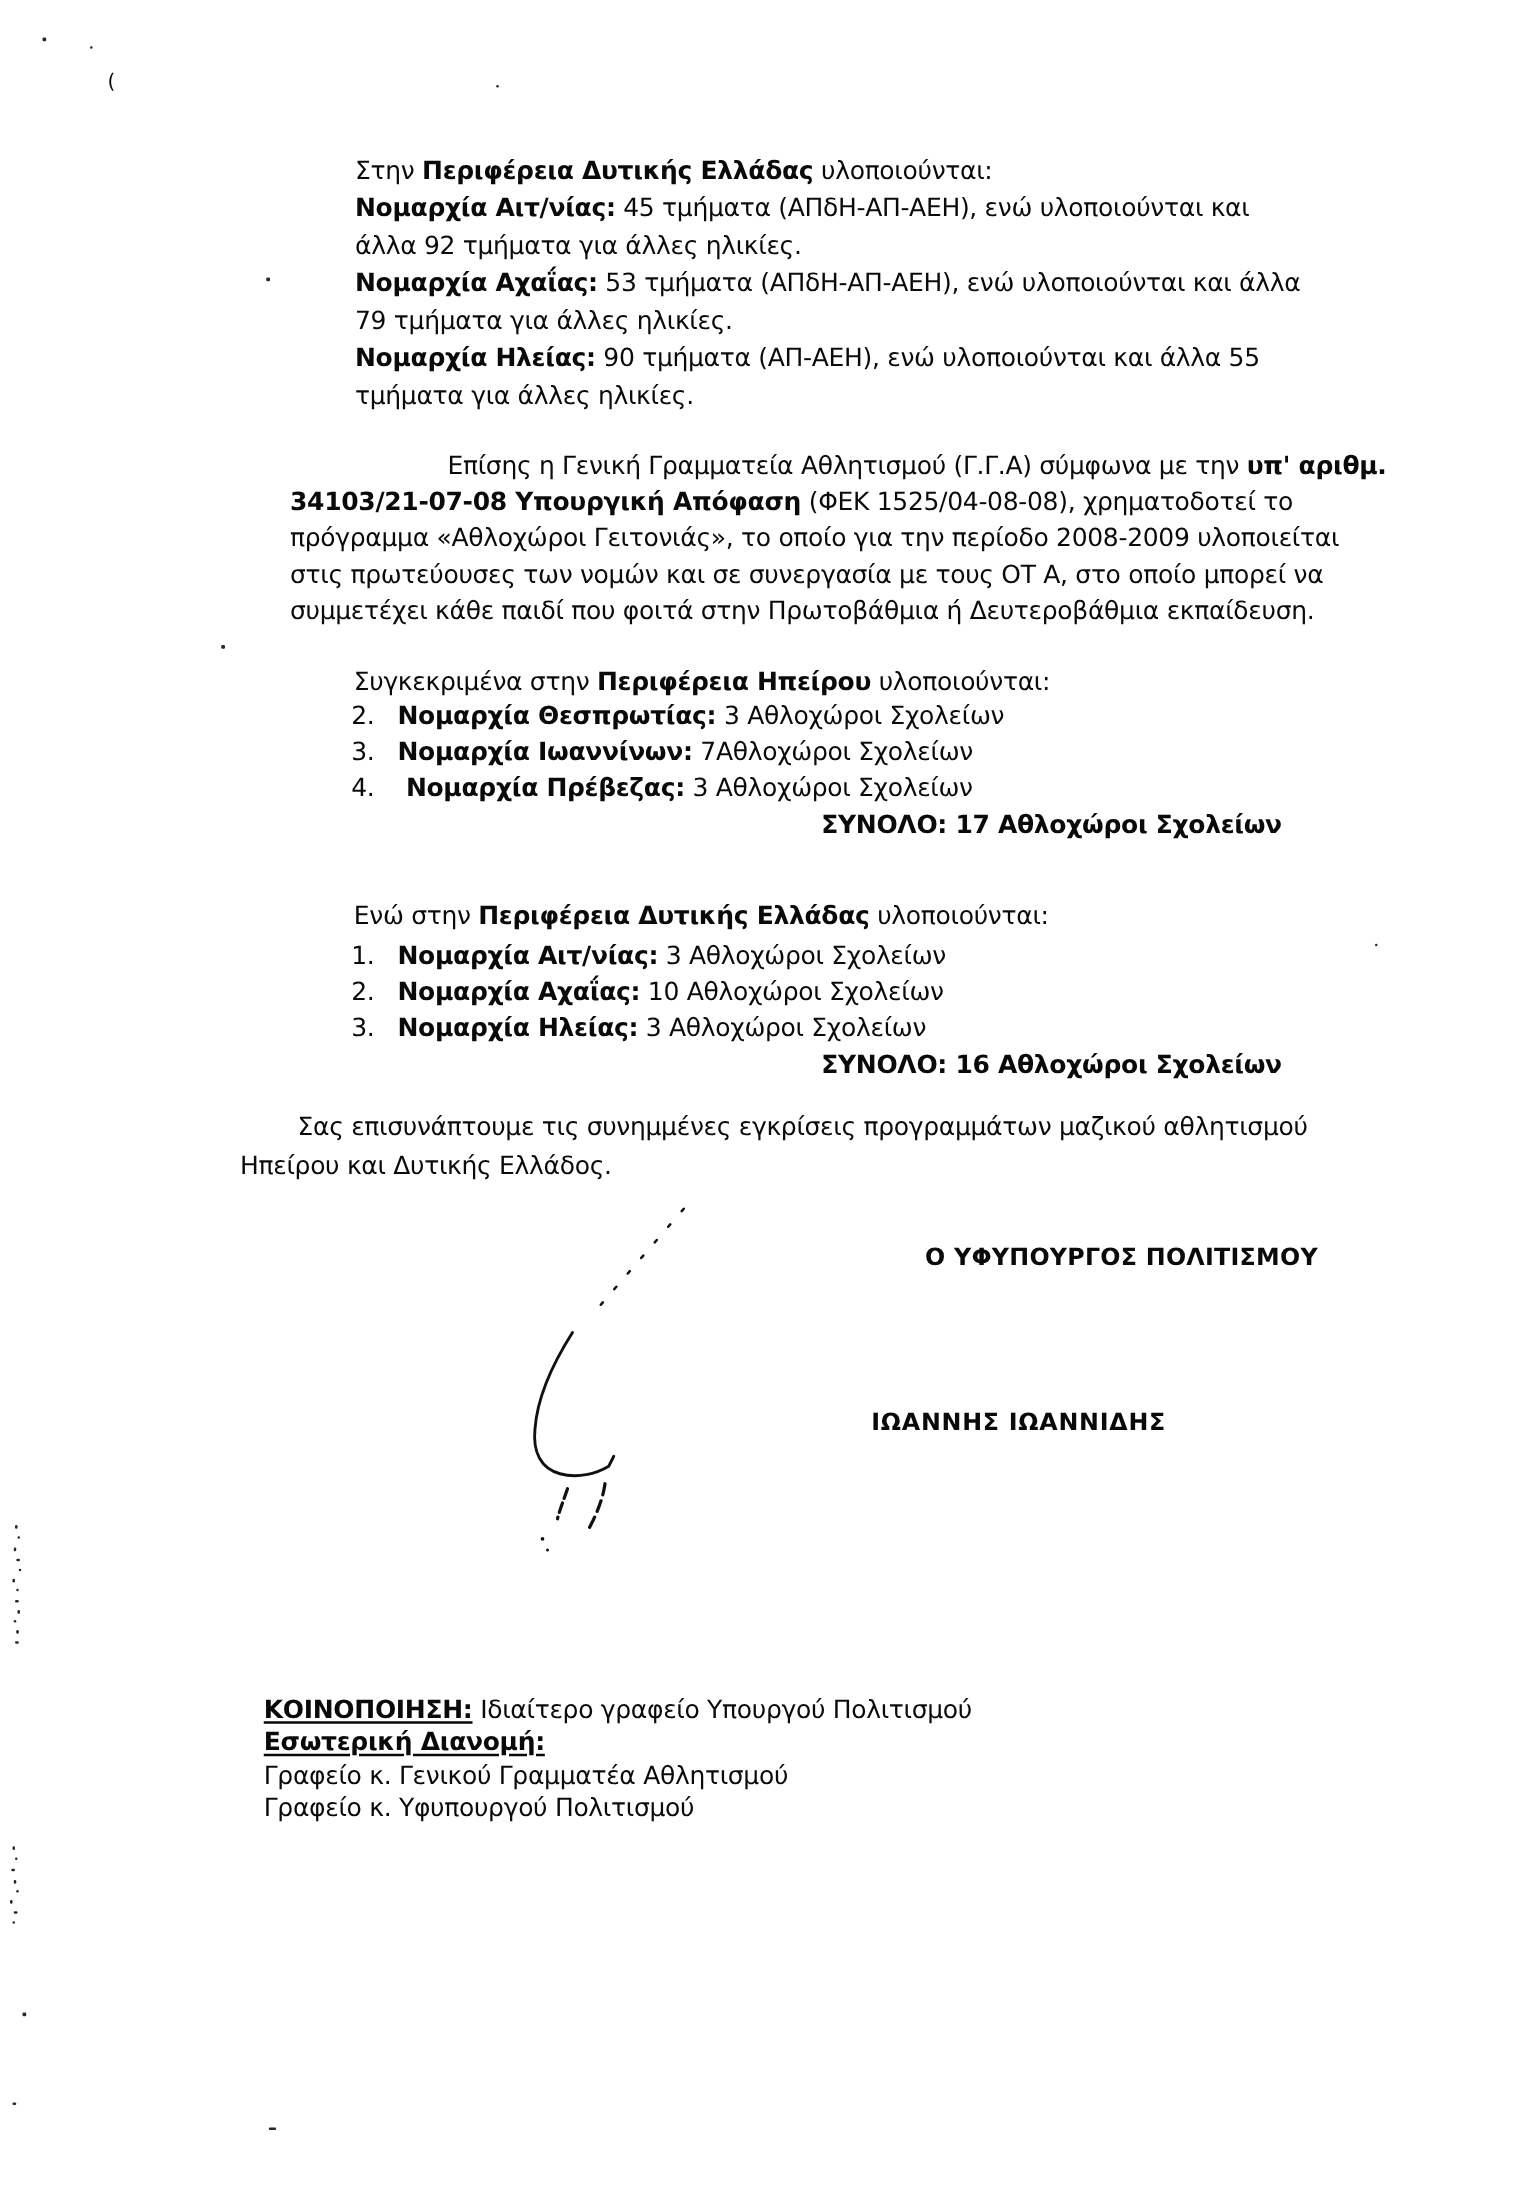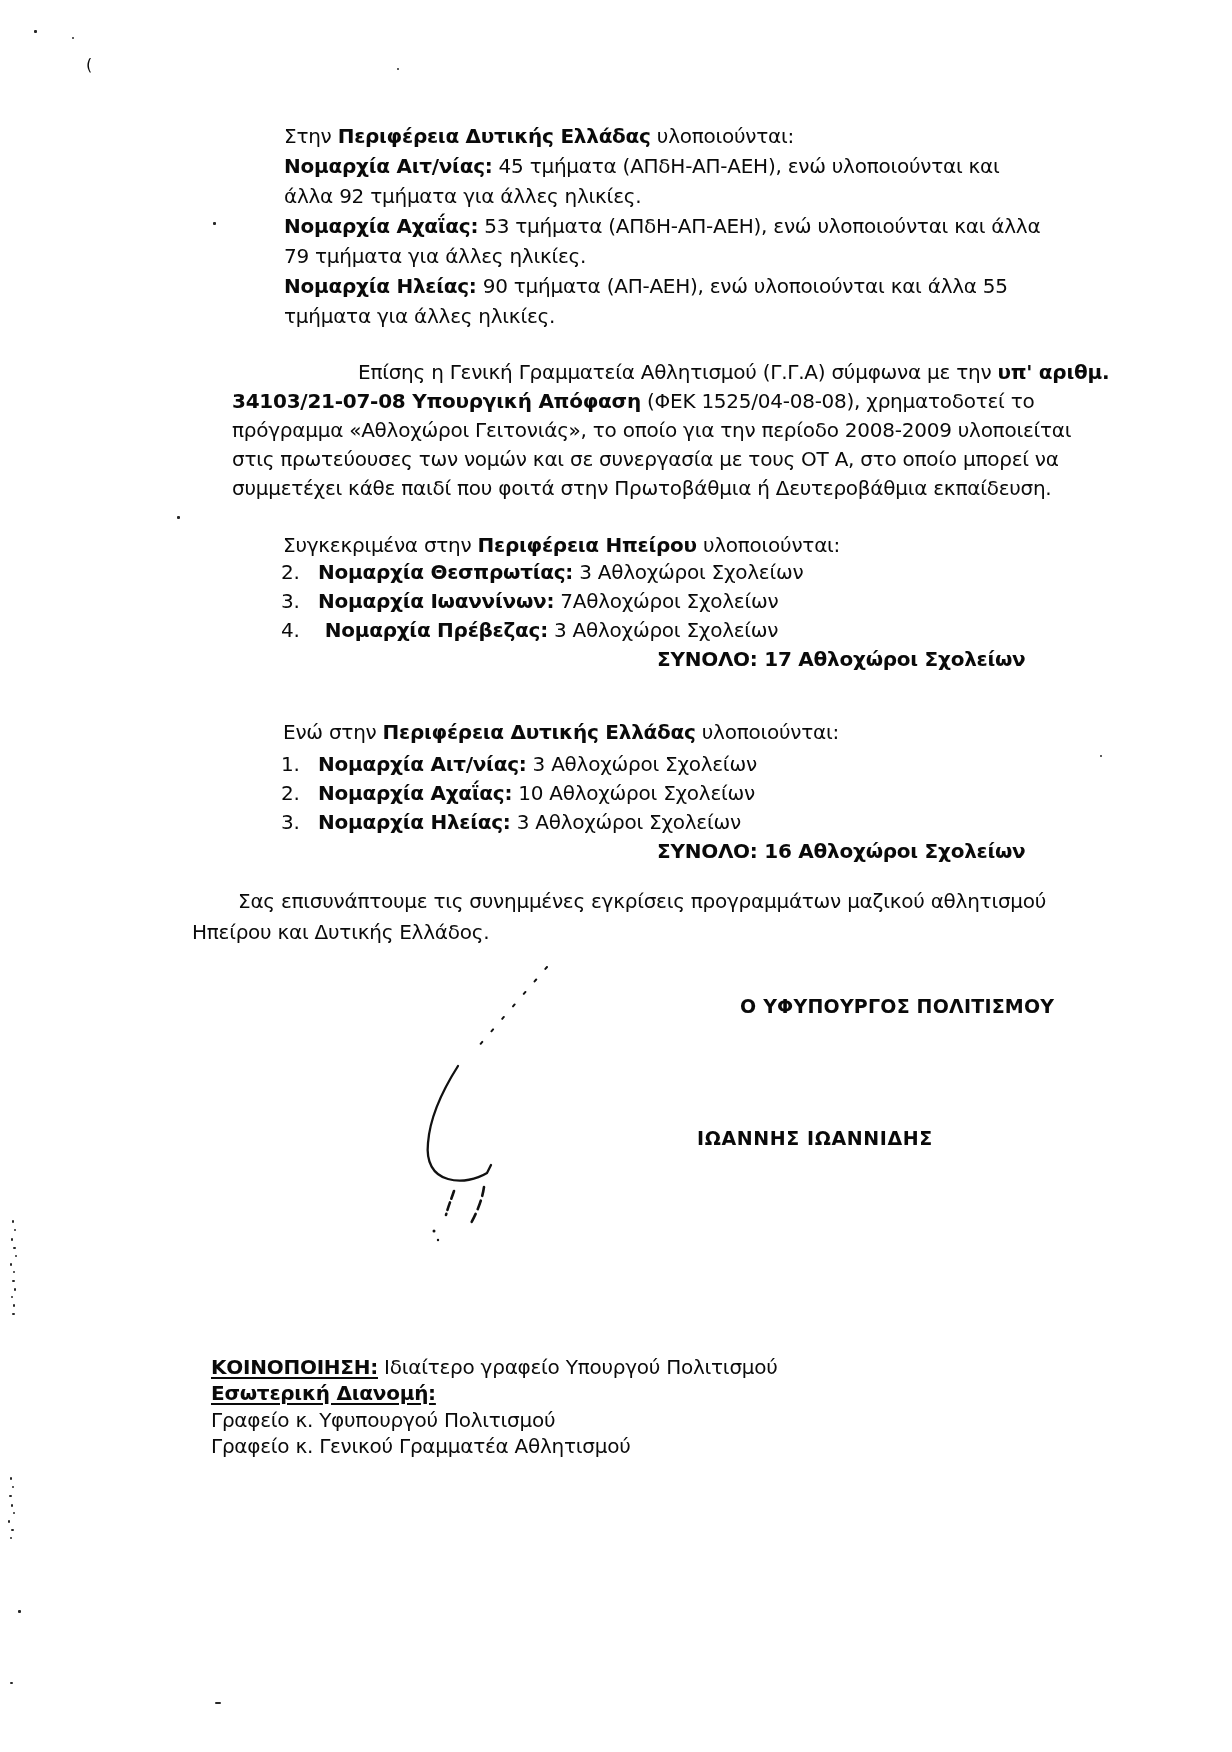--- a/index.html
+++ b/index.html
@@ -86,22 +86,22 @@
       <div class="line"><span>Ηπείρου και Δυτικής Ελλάδος.</span></div>
     </div>
 
   <div class="block" id="min-title">Ο ΥΦΥΠΟΥΡΓΟΣ ΠΟΛΙΤΙΣΜΟΥ</div>
 
   <div class="block" id="min-name">ΙΩΑΝΝΗΣ ΙΩΑΝΝΙΔΗΣ</div>
 
   <div class="block" id="footer">
       <div class="line"><span class="b u">ΚΟΙΝΟΠΟΙΗΣΗ:</span><span> Ιδιαίτερο γραφείο Υπουργού Πολιτισμού</span></div>
       <div class="line"><span class="b u">Εσωτερική Διανομή:</span></div>
+      <div class="line"><span>Γραφείο κ. Γενικού Γραμματέα Αθλητισμού</span></div>
       <div class="line"><span>Γραφείο κ. Υφυπουργού Πολιτισμού</span></div>
-      <div class="line"><span>Γραφείο κ. Γενικού Γραμματέα Αθλητισμού</span></div>
     </div>
 
   <svg id="signature" viewBox="0 0 1232 1752" xmlns="http://www.w3.org/2000/svg">
     <g fill="none" stroke="#111" stroke-linecap="round">
       <path d="M547,967 L477,1048" stroke-width="2" stroke-dasharray="2.5 14"></path>
       <path d="M458,1066 C444,1088 430,1116 428,1143 C426,1162 433,1175 448,1179 C462,1183 477,1179 487,1173 L491,1165" stroke-width="2.3"></path>
       <path d="M484,1187 C482,1201 476,1214 470,1225" stroke-width="2.6" stroke-dasharray="9 5"></path>
       <path d="M454,1191 C451,1200 448,1207 446,1215" stroke-width="2.6" stroke-dasharray="8 4"></path>
       <circle cx="434" cy="1231" r="1.5" fill="#111" stroke="none"></circle>
       <circle cx="438" cy="1240" r="1.2" fill="#111" stroke="none"></circle>

